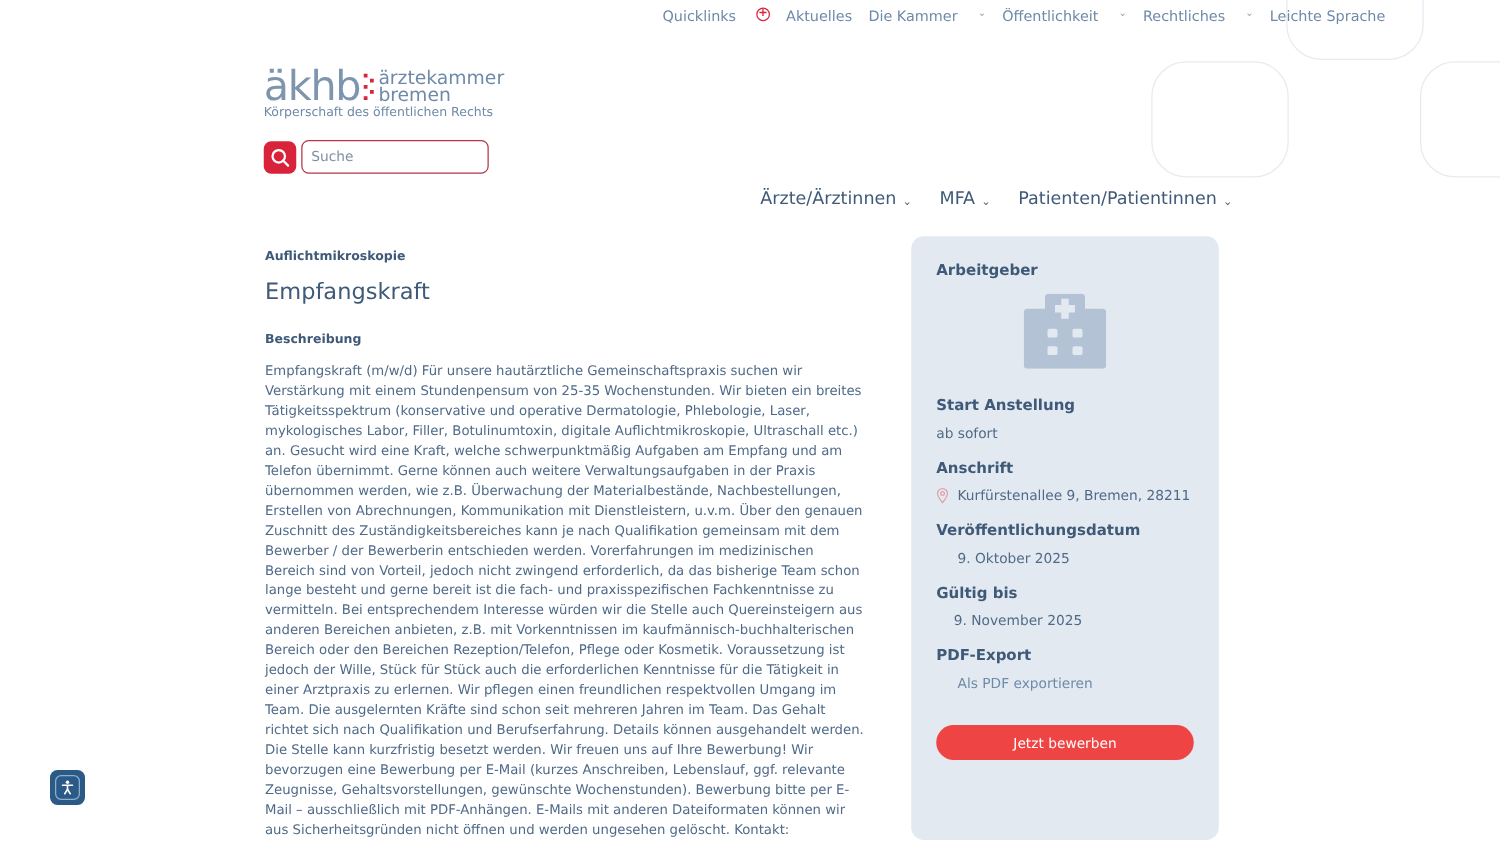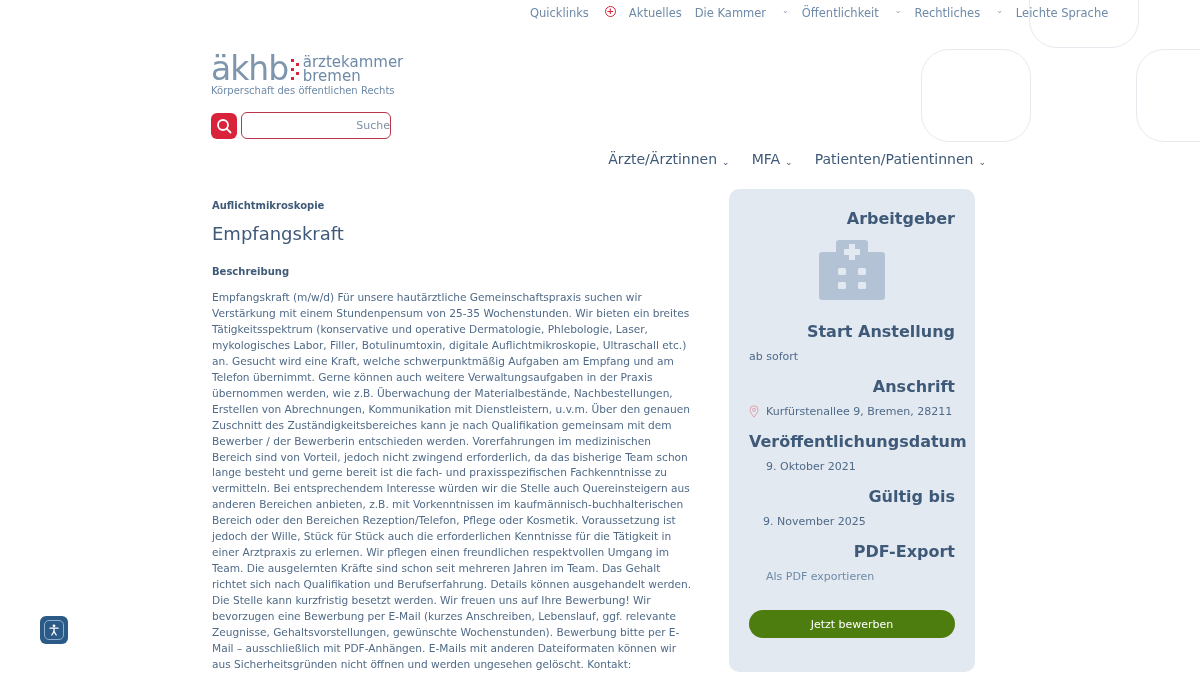--- a/index.html
+++ b/index.html
@@ -20,42 +20,42 @@
     .logo-row { display: flex; align-items: center; }
     .logo-mark { font-family: "DejaVu Sans", sans-serif; font-size: 33px; color: #7e95ae; letter-spacing: -1px; line-height: 28px; font-weight: 400; }
     .logo-dots { display: grid; grid-template-columns: 3px 3px; grid-gap: 1.5px; margin: 0 4px 0 3px; }
     .logo-dots span { width: 3px; height: 3px; background: #d9233b; }
     .logo-dots span.g { background: #ffffff; }
     .logo-text { font-size: 15px; line-height: 14px; color: #6e8aa8; }
     .logo-sub { font-size: 10px; color: #6e8aa8; margin-top: 2px; white-space: nowrap; }
 
     .search-wrap { position: absolute; left: 211px; top: 112px; display: flex; align-items: center; }
     .search-btn { width: 26px; height: 26px; background: #d9233b; border-radius: 6px; display: flex; align-items: center; justify-content: center; margin-right: 4px; cursor: pointer; }
-    .search-input { width: 150px; height: 27px; border: 1.5px solid #b8354a; border-radius: 6px; padding-left: 7px; font-size: 11px; color: #6e8aa8; background: #fff; font-family: "DejaVu Sans", sans-serif; outline: none; text-align: right; }
+    .search-input { width: 150px; height: 27px; border: 1.5px solid #b8354a; border-radius: 6px; padding-left: 7px; font-size: 11px; color: #6e8aa8; background: #fff; font-family: "DejaVu Sans", sans-serif; outline: none; }
     .search-input::placeholder { color: #7f8fa2; }
 
     .mainnav { position: absolute; top: 151px; right: 214px; display: flex; font-size: 14px; color: #3f5a78; }
     .mainnav .item { margin-left: 22px; display: flex; align-items: flex-end; cursor: pointer; white-space: nowrap; }
     .mainnav .chev { font-size: 9px; margin-left: 5px; }
 
     .content { position: absolute; left: 212px; top: 200px; width: 480px; }
     .label { font-size: 10px; font-weight: bold; color: #3f5a78; }
     .title { font-size: 18px; color: #3f5a78; margin-top: 12px; }
     .desc-label { margin-top: 22px; }
     .desc { font-size: 10.6px; line-height: 15.95px; color: #4f6a88; margin-top: 13px; }
 
     .side { position: absolute; left: 729px; top: 189px; width: 246px; height: 483px; background: #e3e9f1; border-radius: 10px; padding: 20px 20px; }
-    .side .s-label { font-size: 16px; font-weight: bold; color: #3f5a78; text-align: right; }
+    .side .s-label { font-size: 12px; font-weight: bold; color: #3f5a78; }
     .side .s-val { font-size: 11px; color: #4f6a88; margin-top: 9px; display: flex; align-items: center; }
     .side .blk { margin-bottom: 14px; }
     .employer-icon { margin: 12px 0 0 70px; width: 66px; height: 60px; }
     .pin { width: 10px; height: 13px; margin-right: 7px; }
     .blank-icon { width: 10px; height: 10px; margin-right: 7px; }
     .pdf-link { color: #6e8aa8; cursor: pointer; }
-    .apply-btn { margin-top: 27px; width: 206px; height: 28px; background: #4d7c0f; color: #fff; border-radius: 14px; display: flex; align-items: center; justify-content: center; font-size: 11px; cursor: pointer; }
+    .apply-btn { margin-top: 27px; width: 206px; height: 28px; background: #ef4444; color: #fff; border-radius: 14px; display: flex; align-items: center; justify-content: center; font-size: 11px; cursor: pointer; }
 
     .a11y { position: absolute; left: 40px; top: 616px; width: 28px; height: 28px; background: #2c5a86; border-radius: 6px; display: flex; align-items: center; justify-content: center; cursor: pointer; }
     .a11y .inner { width: 20px; height: 20px; border: 1.5px solid #8db0d0; border-radius: 5px; display: flex; align-items: center; justify-content: center; color: #fff; font-size: 11px; }
   </style>
 </head>
 <body>
 
 <div class="deco d1"></div>
 <div class="deco d2"></div>
 <div class="deco d3"></div>
@@ -165,21 +165,21 @@
         <path d="M5 12.2 C2.5 9 1 6.8 1 4.8 A4 4 0 0 1 9 4.8 C9 6.8 7.5 9 5 12.2Z" fill="none" stroke="#e0a2ab" stroke-width="1"></path>
         <circle cx="5" cy="4.8" r="1.5" fill="none" stroke="#e0a2ab" stroke-width="1"></circle>
       </svg>
       <span>Kurfürstenallee 9, Bremen, 28211</span>
     </div>
   </div>
   <div class="blk">
     <div class="s-label">Veröffentlichungsdatum</div>
     <div class="s-val">
       <span class="blank-icon"></span>
-      <span>9. Oktober 2021</span>
+      <span>9. Oktober 2025</span>
     </div>
   </div>
   <div class="blk">
     <div class="s-label">Gültig bis</div>
     <div class="s-val">
       <span class="blank-icon" style="width:7px"></span>
       <span>9. November 2025</span>
     </div>
   </div>
   <div class="blk">

